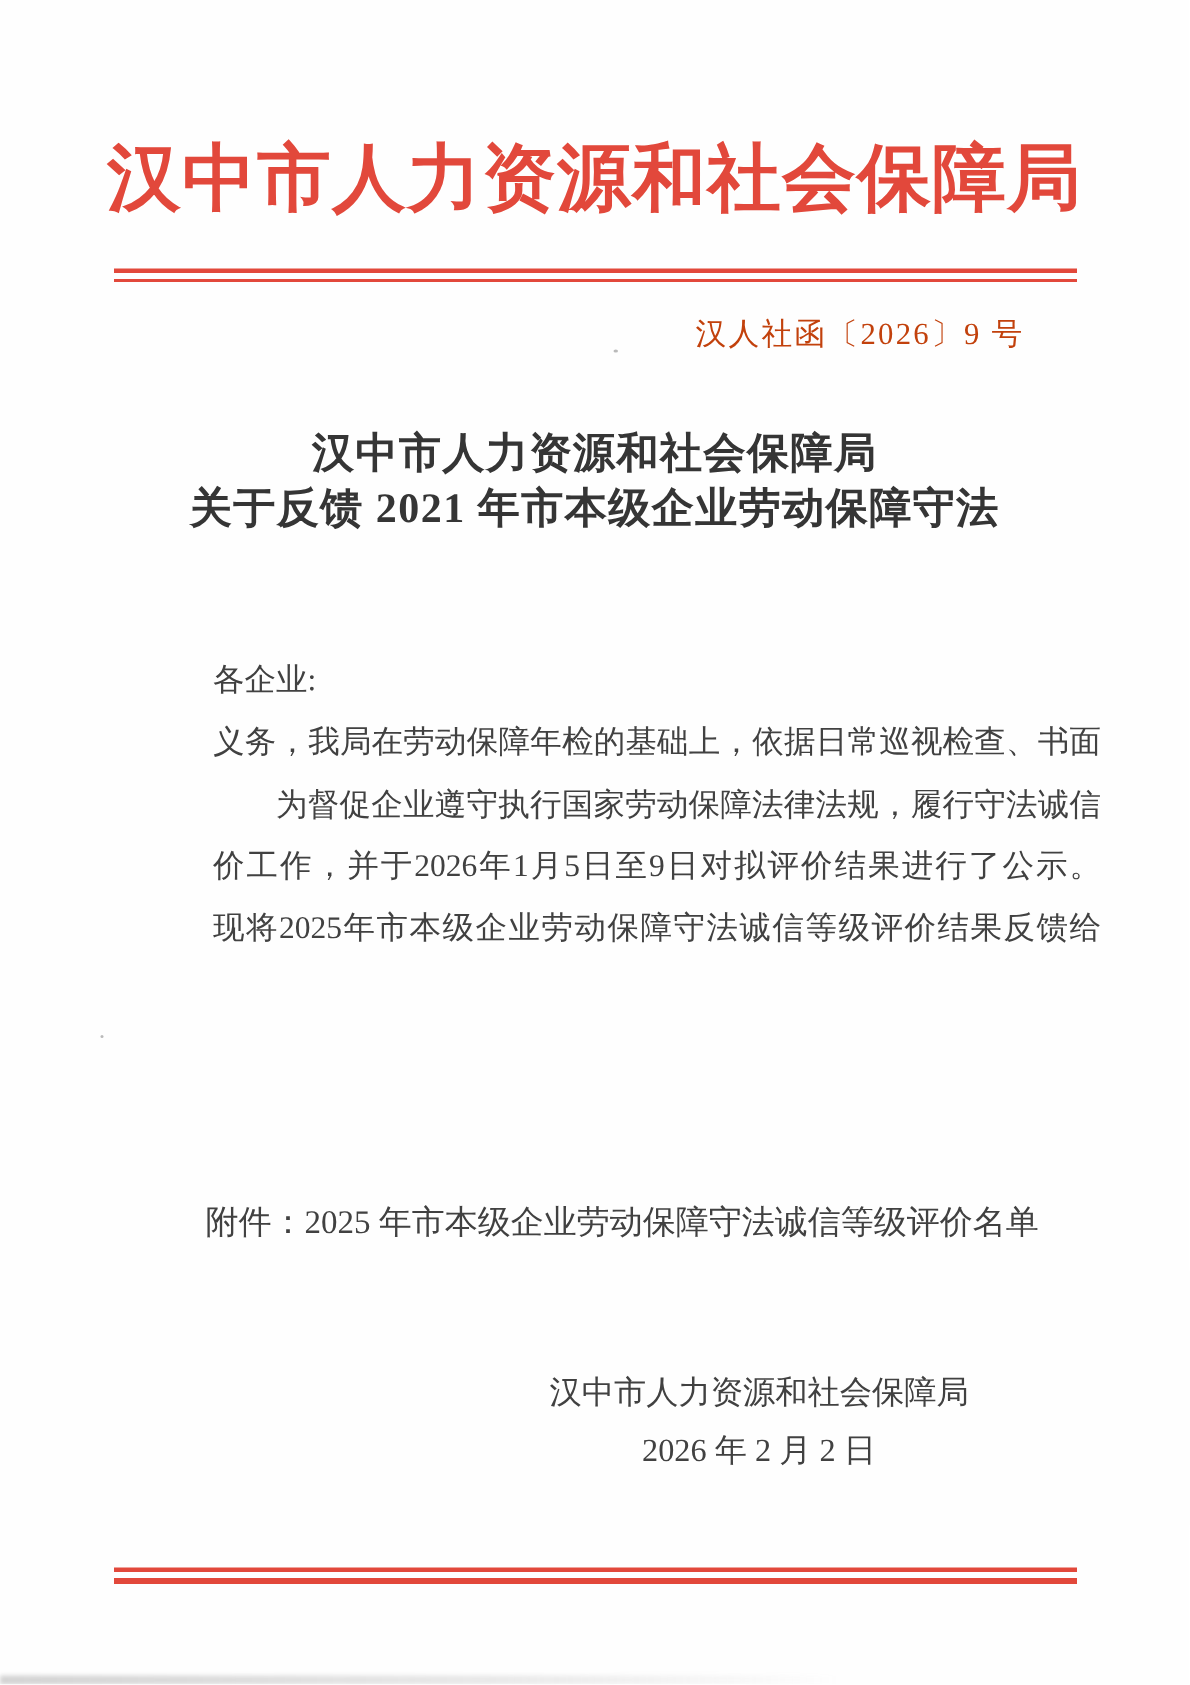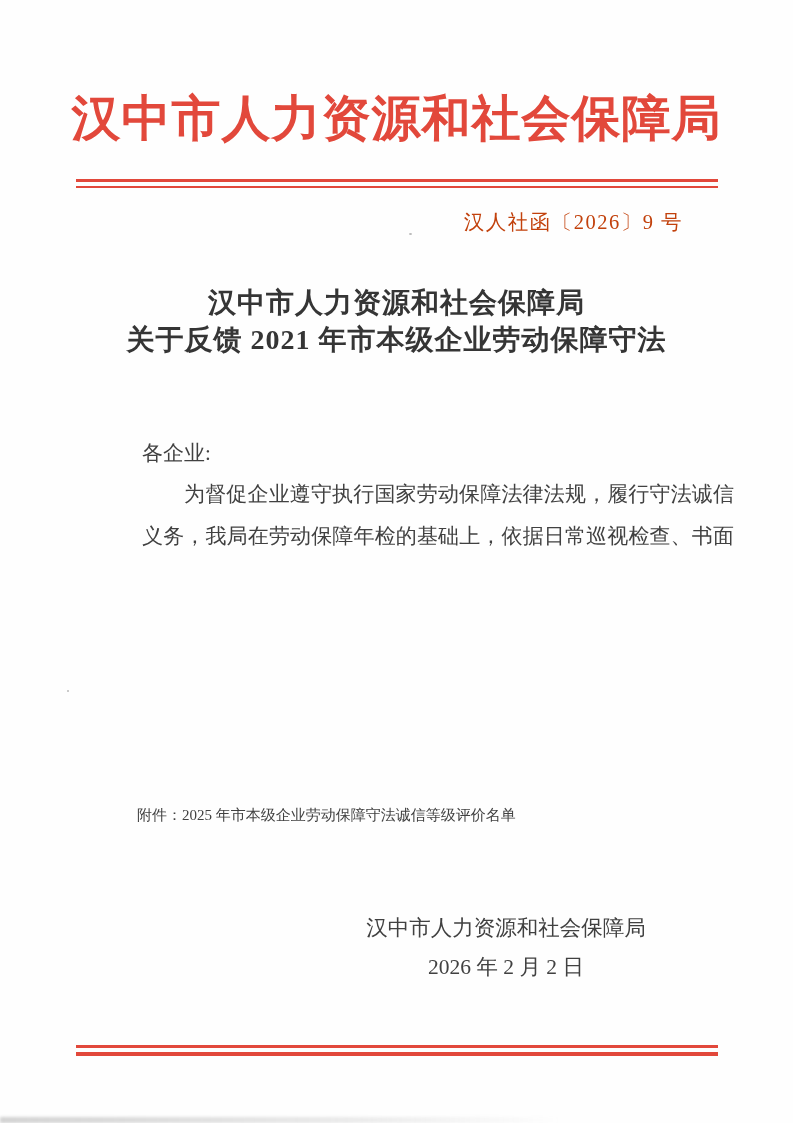--- a/index.html
+++ b/index.html
@@ -84,21 +84,21 @@
   .body-block .line.j {
     white-space: normal;
     text-align: justify;
     text-align-last: justify;
   }
   .body-block .line.indent { text-indent: 42px; }
   .attachment {
     position: absolute;
     top: 800px;
     left: 137px;
-    font-size: 15px;
+    font-size: 22px;
     line-height: 30px;
     color: #414141;
     white-space: nowrap;
   }
   
   .signature {
     position: absolute;
     top: 909px;
     left: 366px;
     width: 280px;
@@ -141,22 +141,24 @@
 
   <div class="doc-number">汉人社函〔2026〕9 号</div>
 
   <div class="title">
     <div>汉中市人力资源和社会保障局</div>
     <div>关于反馈 2021 年市本级企业劳动保障守法</div>
   </div>
 
   <div class="body-block">
     <div class="line">各企业:</div>
+    <div class="line j">义务，我局在劳动保障年检的基础上，依据日常巡视检查、书面</div>
     <div class="line j indent">为督促企业遵守执行国家劳动保障法律法规，履行守法诚信</div>
-    <div class="line j">义务，我局在劳动保障年检的基础上，依据日常巡视检查、书面</div>
+    <div class="line j">价工作，并于2026年1月5日至9日对拟评价结果进行了公示。</div>
+    <div class="line j">现将2025年市本级企业劳动保障守法诚信等级评价结果反馈给</div>
   </div>
 
   <div class="attachment">附件：2025 年市本级企业劳动保障守法诚信等级评价名单</div>
 
   <div class="signature">
     <div class="sig-agency">汉中市人力资源和社会保障局</div>
     <div class="sig-date">2026 年 2 月 2 日</div>
   </div>
 
   <div class="rule rule-bottom">

